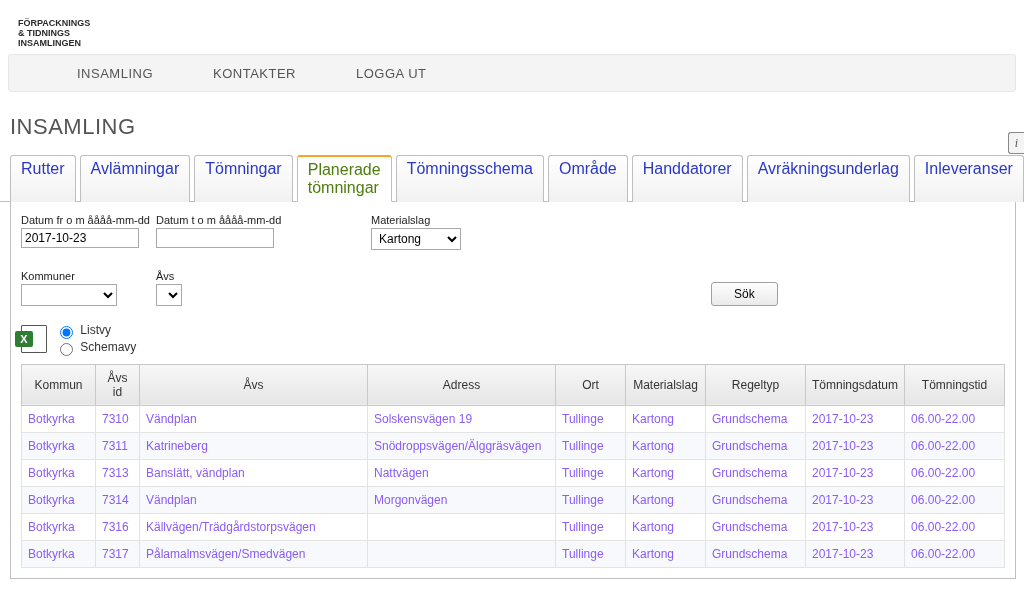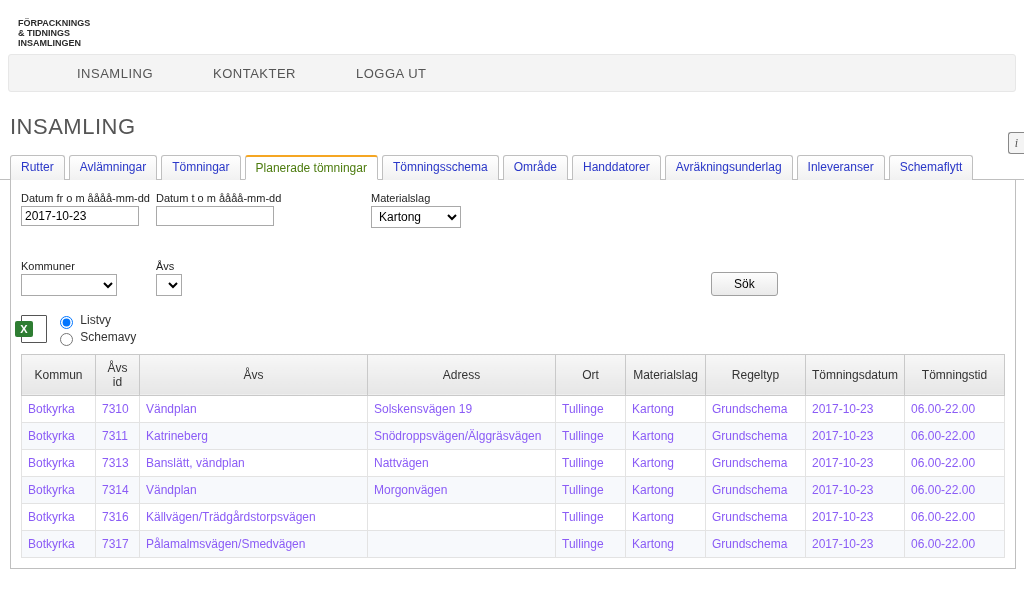--- a/index.html
+++ b/index.html
@@ -90,42 +90,42 @@
     border-bottom: 1px solid #bfbfbf;
   }
   .tab {
     border: 1px solid #bfbfbf;
     border-bottom: none;
     border-radius: 3px 3px 0 0;
     background: linear-gradient(#fff,#f1f1f1);
     color: #2a37c8;
     padding: 4px 10px;
     margin-right: 4px;
-    font-size: 12px;
+    font-size: 16px;
     cursor: pointer;
     position: relative;
     top: 1px;
   }
   .tab.active {
     background: #fff;
     color: #4d7c0f;
     border-bottom: 1px solid #fff;
     border-top: 2px solid #f5a623;
   }
   
   .panel {
     border: 1px solid #bfbfbf;
     border-top: none;
     margin: 0 8px 0 10px;
     padding: 12px 10px 10px 10px;
   }
   .filters {
     display: grid;
     grid-template-columns: 135px 215px 340px 1fr;
-    row-gap: 18px;
+    row-gap: 6px;
   }
   .lbl { font-size: 11px; color: #222; margin-bottom: 2px; }
   input[type=text], select {
     font-size: 12px;
     padding: 2px 3px;
     border: 1px solid #a9a9a9;
     background: #fff;
   }
   .date-in { width: 118px; }
   .sel-xs  { width: 26px; }

